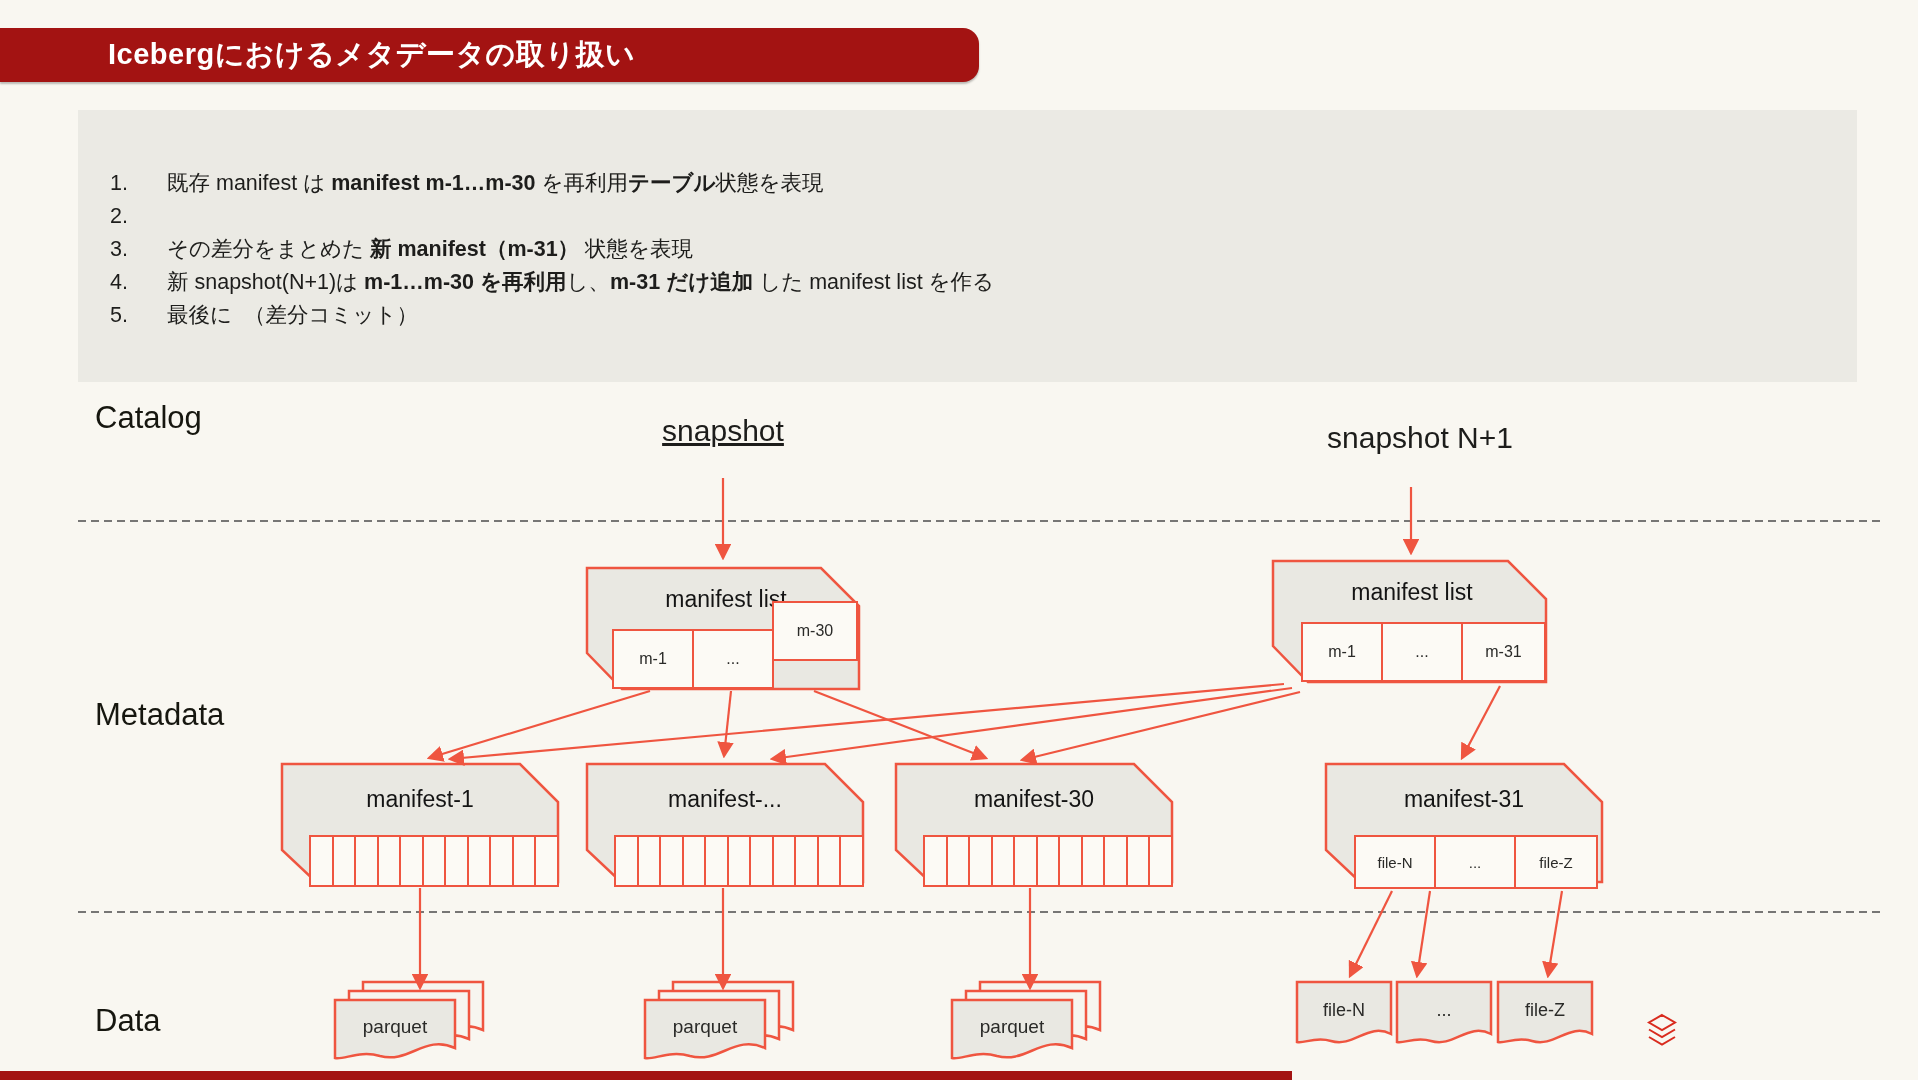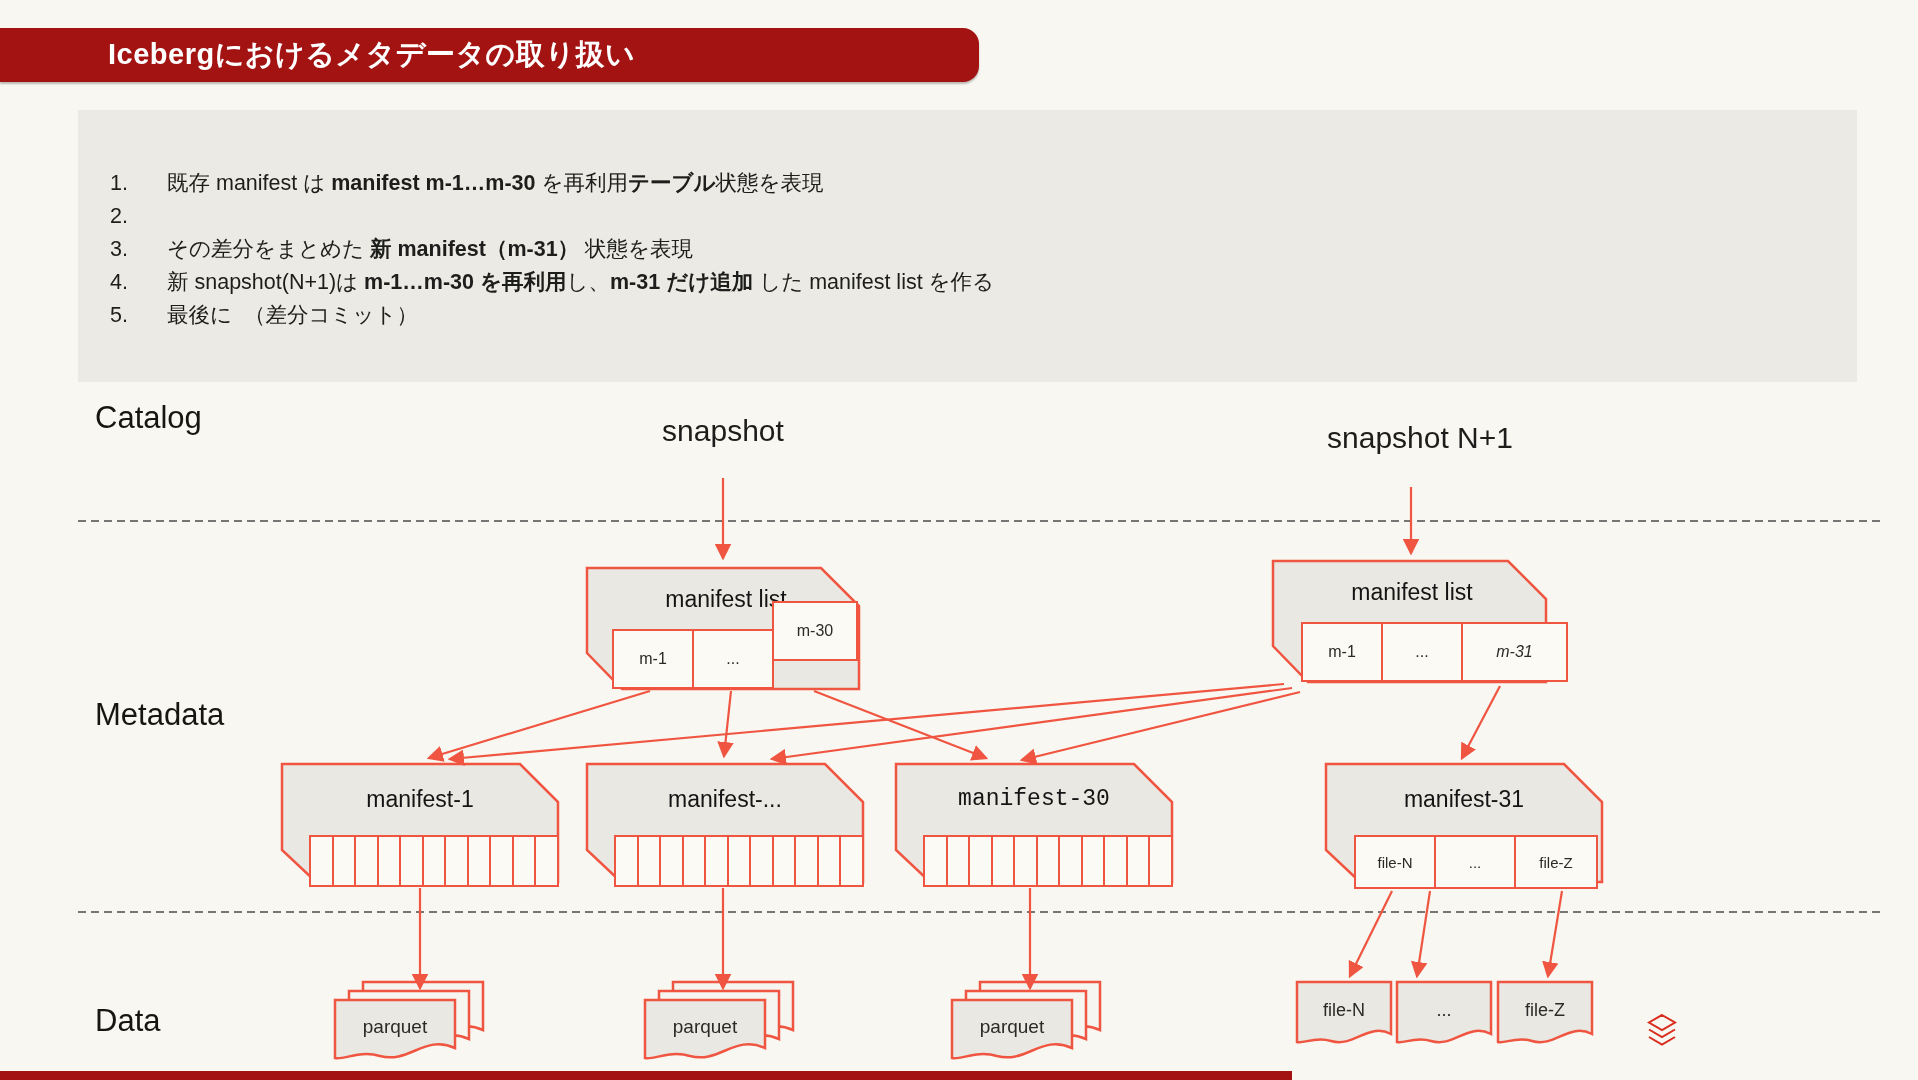--- a/index.html
+++ b/index.html
@@ -143,36 +143,36 @@
     <div class="step">
       <span class="num">5.</span>
       <span class="">最後に </span><span class=""> （差分コミット）</span><span></span><span></span>
     </div>
   </div>
 
   <div class="abs layer-label" style="left:95px;top:400px;">Catalog</div>
   <div class="abs layer-label" style="left:95px;top:697px;">Metadata</div>
   <div class="abs layer-label" style="left:95px;top:1003px;">Data</div>
 
-  <div class="abs snap-label" style="left:723px;top:414px;">snapshot</div>
+  <div class="abs snap-label" style="left:723px;top:414px;text-decoration:underline;">snapshot</div>
   <div class="abs snap-label" style="left:1420px;top:421px;">snapshot N+1</div>
 
   <div class="abs box-title" style="left:726px;top:586px;">manifest list</div>
   <div class="abs cell" style="left:612px;top:629px;width:82px;height:60px;">m-1</div>
   <div class="abs cell" style="left:692px;top:629px;width:82px;height:60px;">...</div>
   <div class="abs cell" style="left:772px;top:601px;width:86px;height:60px;">m-30</div>
 
   <div class="abs box-title" style="left:1412px;top:579px;">manifest list</div>
   <div class="abs cell" style="left:1301px;top:622px;width:82px;height:60px;">m-1</div>
   <div class="abs cell" style="left:1381px;top:622px;width:82px;height:60px;">...</div>
-  <div class="abs cell" style="left:1461px;top:622px;width:107px;height:60px;font-style:italic;">m-31</div>
+  <div class="abs cell" style="left:1461px;top:622px;width:85px;height:60px;">m-31</div>
 
   <div class="abs box-title" style="left:420px;top:786px;">manifest-1</div>
   <div class="abs box-title" style="left:725px;top:786px;">manifest-...</div>
-  <div class="abs box-title" style="left:1034px;top:786px;font-family:Liberation Mono, monospace;">manifest-30</div>
+  <div class="abs box-title" style="left:1034px;top:786px;">manifest-30</div>
   <div class="abs box-title" style="left:1464px;top:786px;">manifest-31</div>
 
   <div class="abs cell" style="left:1354px;top:835px;width:82px;height:54px;font-size:15px;">file-N</div>
   <div class="abs cell" style="left:1434px;top:835px;width:82px;height:54px;font-size:15px;">...</div>
   <div class="abs cell" style="left:1514px;top:835px;width:84px;height:54px;font-size:15px;">file-Z</div>
 
   <div class="abs doc-label" style="left:395px;top:1027px;font-size:19px;">parquet</div>
   <div class="abs doc-label" style="left:705px;top:1027px;font-size:19px;">parquet</div>
   <div class="abs doc-label" style="left:1012px;top:1027px;font-size:19px;">parquet</div>
 

